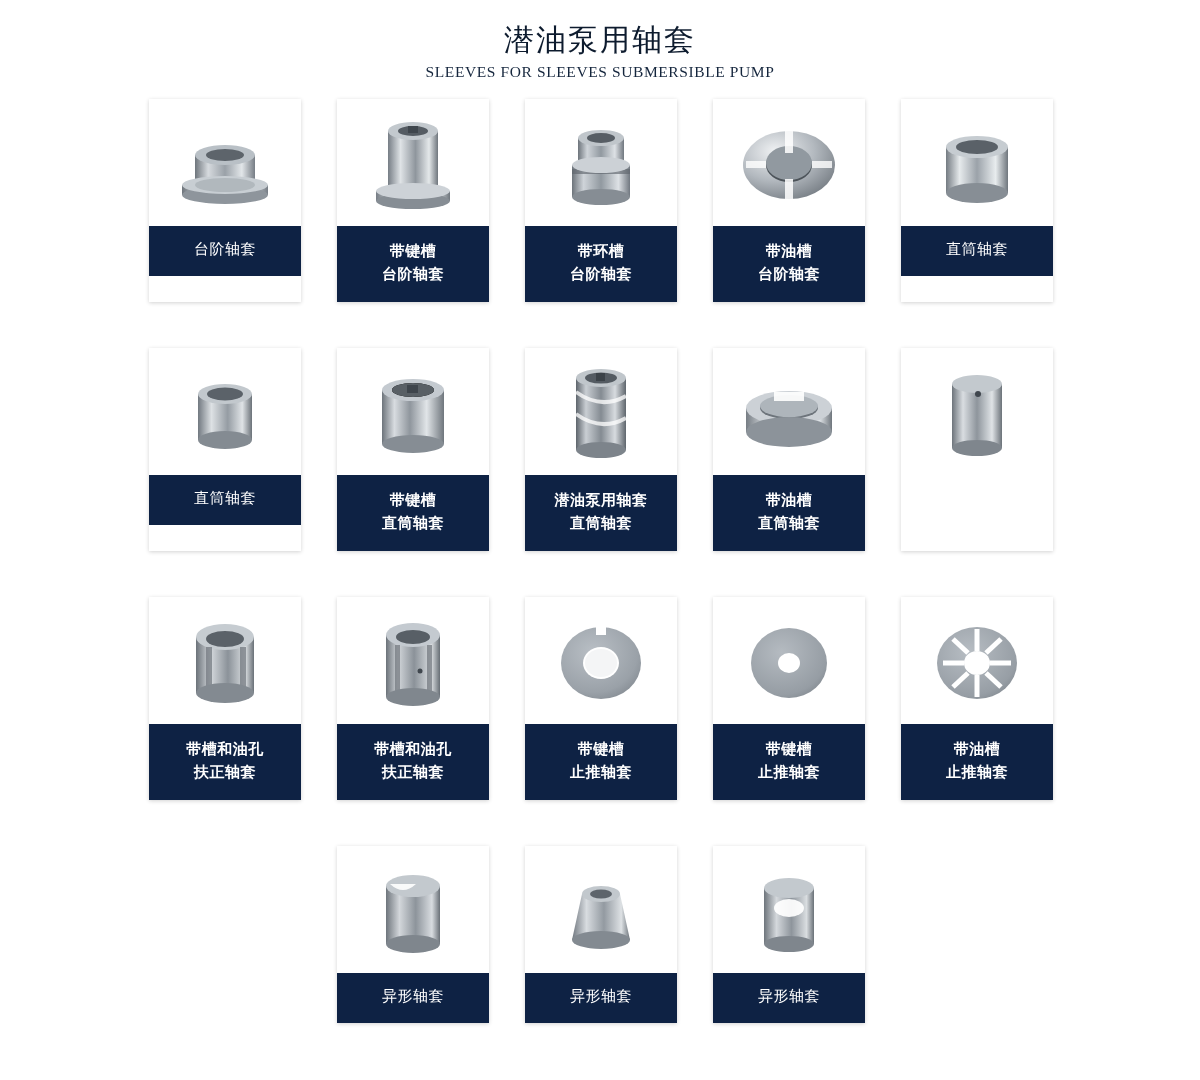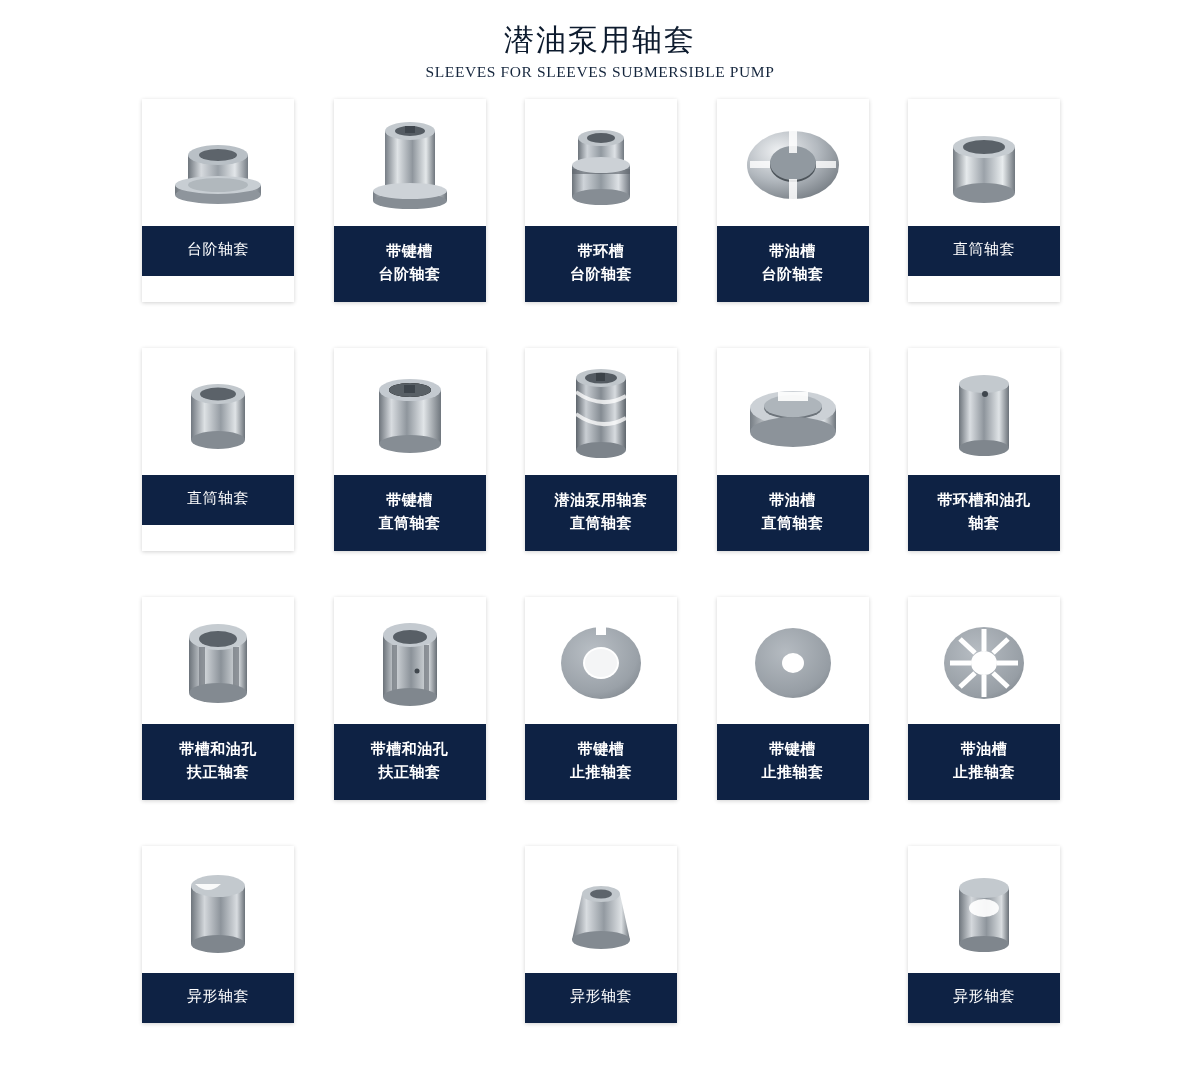--- a/index.html
+++ b/index.html
@@ -43,21 +43,22 @@
   }
 
   
   .grid {
     margin-top: 18px;
     padding: 0 140px 0 142px;
     box-sizing: border-box;
   }
   .row {
     display: flex;
-    justify-content: space-between;
+    justify-content: center;
+    gap: 36px;
     margin-bottom: 46px;
   }
 
   .card {
     width: 152px;
     display: flex;
     flex-direction: column;
     box-shadow: 0 1px 4px rgba(0,0,0,0.18);
     background: #ffffff;
   }
@@ -351,24 +352,20 @@
                   <stop offset="0.8" stop-color="#dfe3e6"></stop>
                 <stop offset="1" stop-color="#6b7279"></stop>
               </linearGradient>
             </defs>
             <path d="M50 32 L100 32 L100 96 L50 96 Z" fill="url(#g10)"></path>
             <ellipse cx="75" cy="32" rx="25" ry="9" fill="#c3c9ce"></ellipse>
             <circle cx="76" cy="42" r="3" fill="#3f464d"></circle>
             <ellipse cx="75" cy="96" rx="25" ry="8" fill="#7f868d"></ellipse>
           </svg>
         </div>
-        <div class="card-label two-line">
-          <span class="ln">带环槽和油孔</span>
-          <span class="ln">轴套</span>
-        </div>
       </div>
 
     </div>
 
     <div class="row">
 
       <div class="card">
         <div class="card-img">
           <svg width="150" height="120" viewBox="0 0 150 120">
             <defs>

